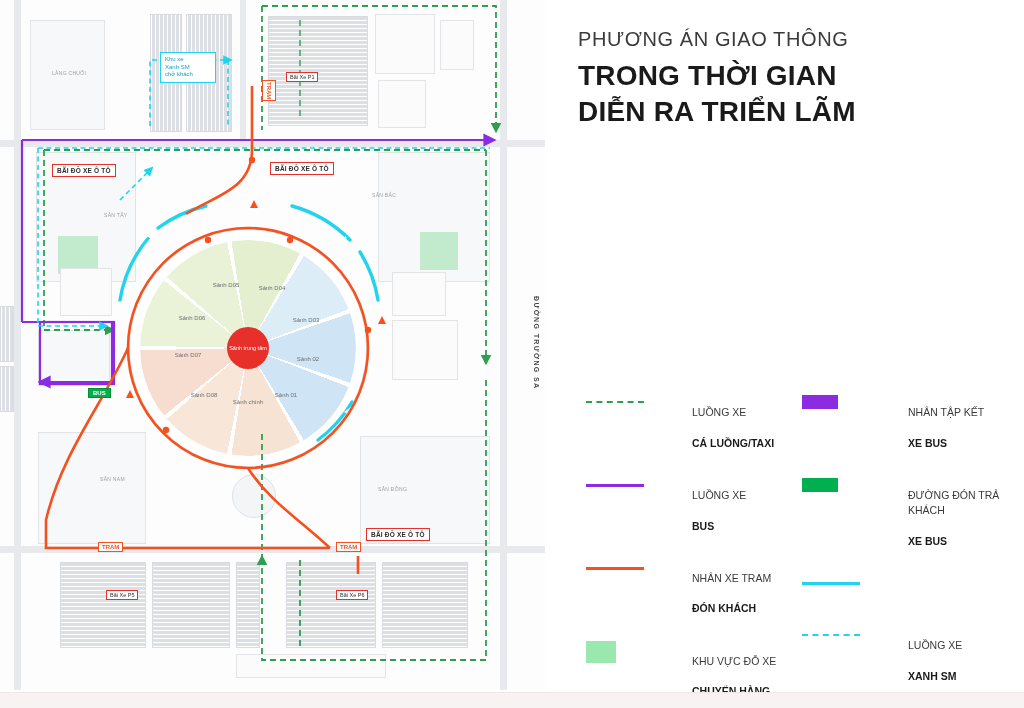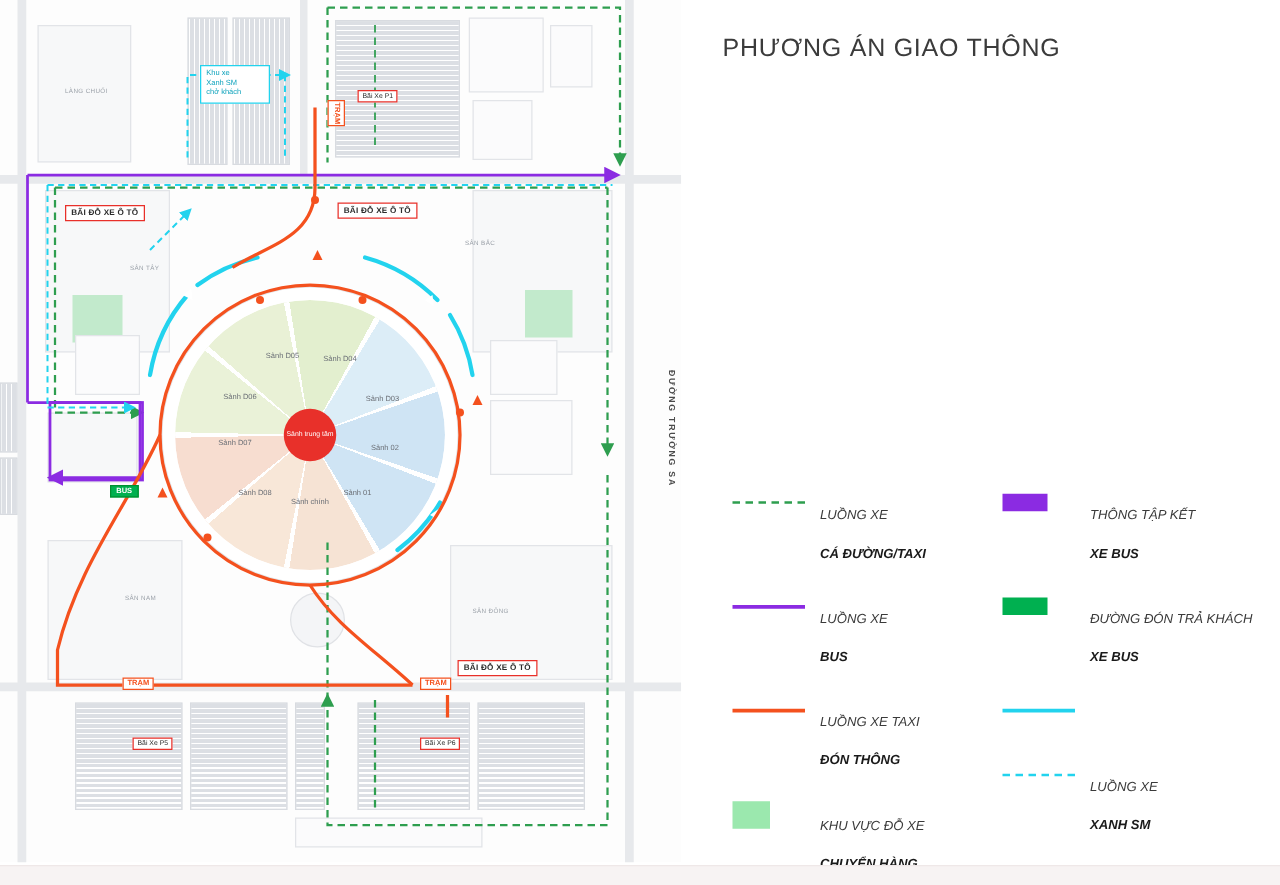--- a/index.html
+++ b/index.html
@@ -96,21 +96,21 @@
   }
 
   
   #legend { position:absolute; left:14px; top:390px; width:448px; }
   .legend-col { position:absolute; top:0; }
   #legend-col-left { left:12px; width:205px; }
   #legend-col-right { left:228px; width:215px; }
   .legend-item { position:relative; margin-bottom:22px; min-height:30px; }
   .legend-swatch { position:absolute; left:0; top:6px; width:58px; height:12px; }
   .legend-text {
-    margin-left:70px; font-size:10.5px; color:#3a3a3a; line-height:1.45; white-space:pre-line;font-style:italic;
+    margin-left:106px; font-size:10.5px; color:#3a3a3a; line-height:1.45; white-space:pre-line;
   }
   .legend-text b { color:#1a1a1a; }
   .sw-dashed-green { border-top:2.5px dashed #2e9e4f; height:0; top:11px; }
   .sw-solid-purple { border-top:3px solid #8b2be2; height:0; top:11px; }
   .sw-solid-orange { border-top:3px solid #f4511e; height:0; top:11px; }
   .sw-block-green { background:#9be8ae; height:22px; width:30px; top:2px; }
   .sw-block-purple { background:#8b2be2; height:14px; width:36px; top:5px; }
   .sw-block-greend { background:#00b050; height:14px; width:36px; top:5px; }
   .sw-solid-cyan { border-top:3px solid #22d3ee; height:0; top:11px; }
   .sw-dashed-cyan { border-top:2.5px dashed #22d3ee; height:0; top:11px; }
@@ -315,65 +315,69 @@
     <div class="tramlabel" style="left:98px;top:542px;">TRẠM</div>
     <div class="tramlabel" style="left:336px;top:542px;">TRẠM</div>
 
     <div class="buslabel" style="left:88px;top:388px;">BUS</div>
   </div>
 
   <div id="street-name" class="vert">ĐƯỜNG TRƯỜNG SA</div>
 
   <div id="right">
     <div id="title-sub">PHƯƠNG ÁN GIAO THÔNG</div>
+    <div id="title-main">
+      <div>TRONG THỜI GIAN</div>
+      <div>DIỄN RA TRIỂN LÃM</div>
+    </div>
 
     <div id="legend">
 
       <div class="legend-col" id="legend-col-left">
 
         <div class="legend-item">
           <span class="legend-swatch sw-dashed-green"></span>
           <div class="legend-text">
             <span>LUỒNG XE</span><br>
-            <b>CÁ ĐƯỜNG/TAXI</b>
+            <b>CÁ LUỒNG/TAXI</b>
           </div>
         </div>
 
         <div class="legend-item">
           <span class="legend-swatch sw-solid-purple"></span>
           <div class="legend-text">
             <span>LUỒNG XE</span><br>
             <b>BUS</b>
           </div>
         </div>
 
         <div class="legend-item">
           <span class="legend-swatch sw-solid-orange"></span>
           <div class="legend-text">
-            <span>LUỒNG XE TAXI</span><br>
-            <b>ĐÓN THÔNG</b>
+            <span>NHÂN XE TRAM</span><br>
+            <b>ĐÓN KHÁCH</b>
           </div>
         </div>
 
         <div class="legend-item">
           <span class="legend-swatch sw-block-green"></span>
           <div class="legend-text">
             <span>KHU VỰC ĐỖ XE</span><br>
             <b>CHUYỂN HÀNG
 NHÀ TRÒN</b>
           </div>
         </div>
       </div>
 
       <div class="legend-col" id="legend-col-right">
 
         <div class="legend-item">
           <span class="legend-swatch sw-block-purple"></span>
           <div class="legend-text">
-            <span>THÔNG TẬP KẾT</span><br>
+            <span>NHÂN TẬP KẾT</span><br>
             <b>XE BUS</b>
           </div>
         </div>
 
         <div class="legend-item">
           <span class="legend-swatch sw-block-greend"></span>
           <div class="legend-text">
             <span>ĐƯỜNG ĐÓN TRẢ KHÁCH</span><br>
             <b>XE BUS</b>
           </div>

